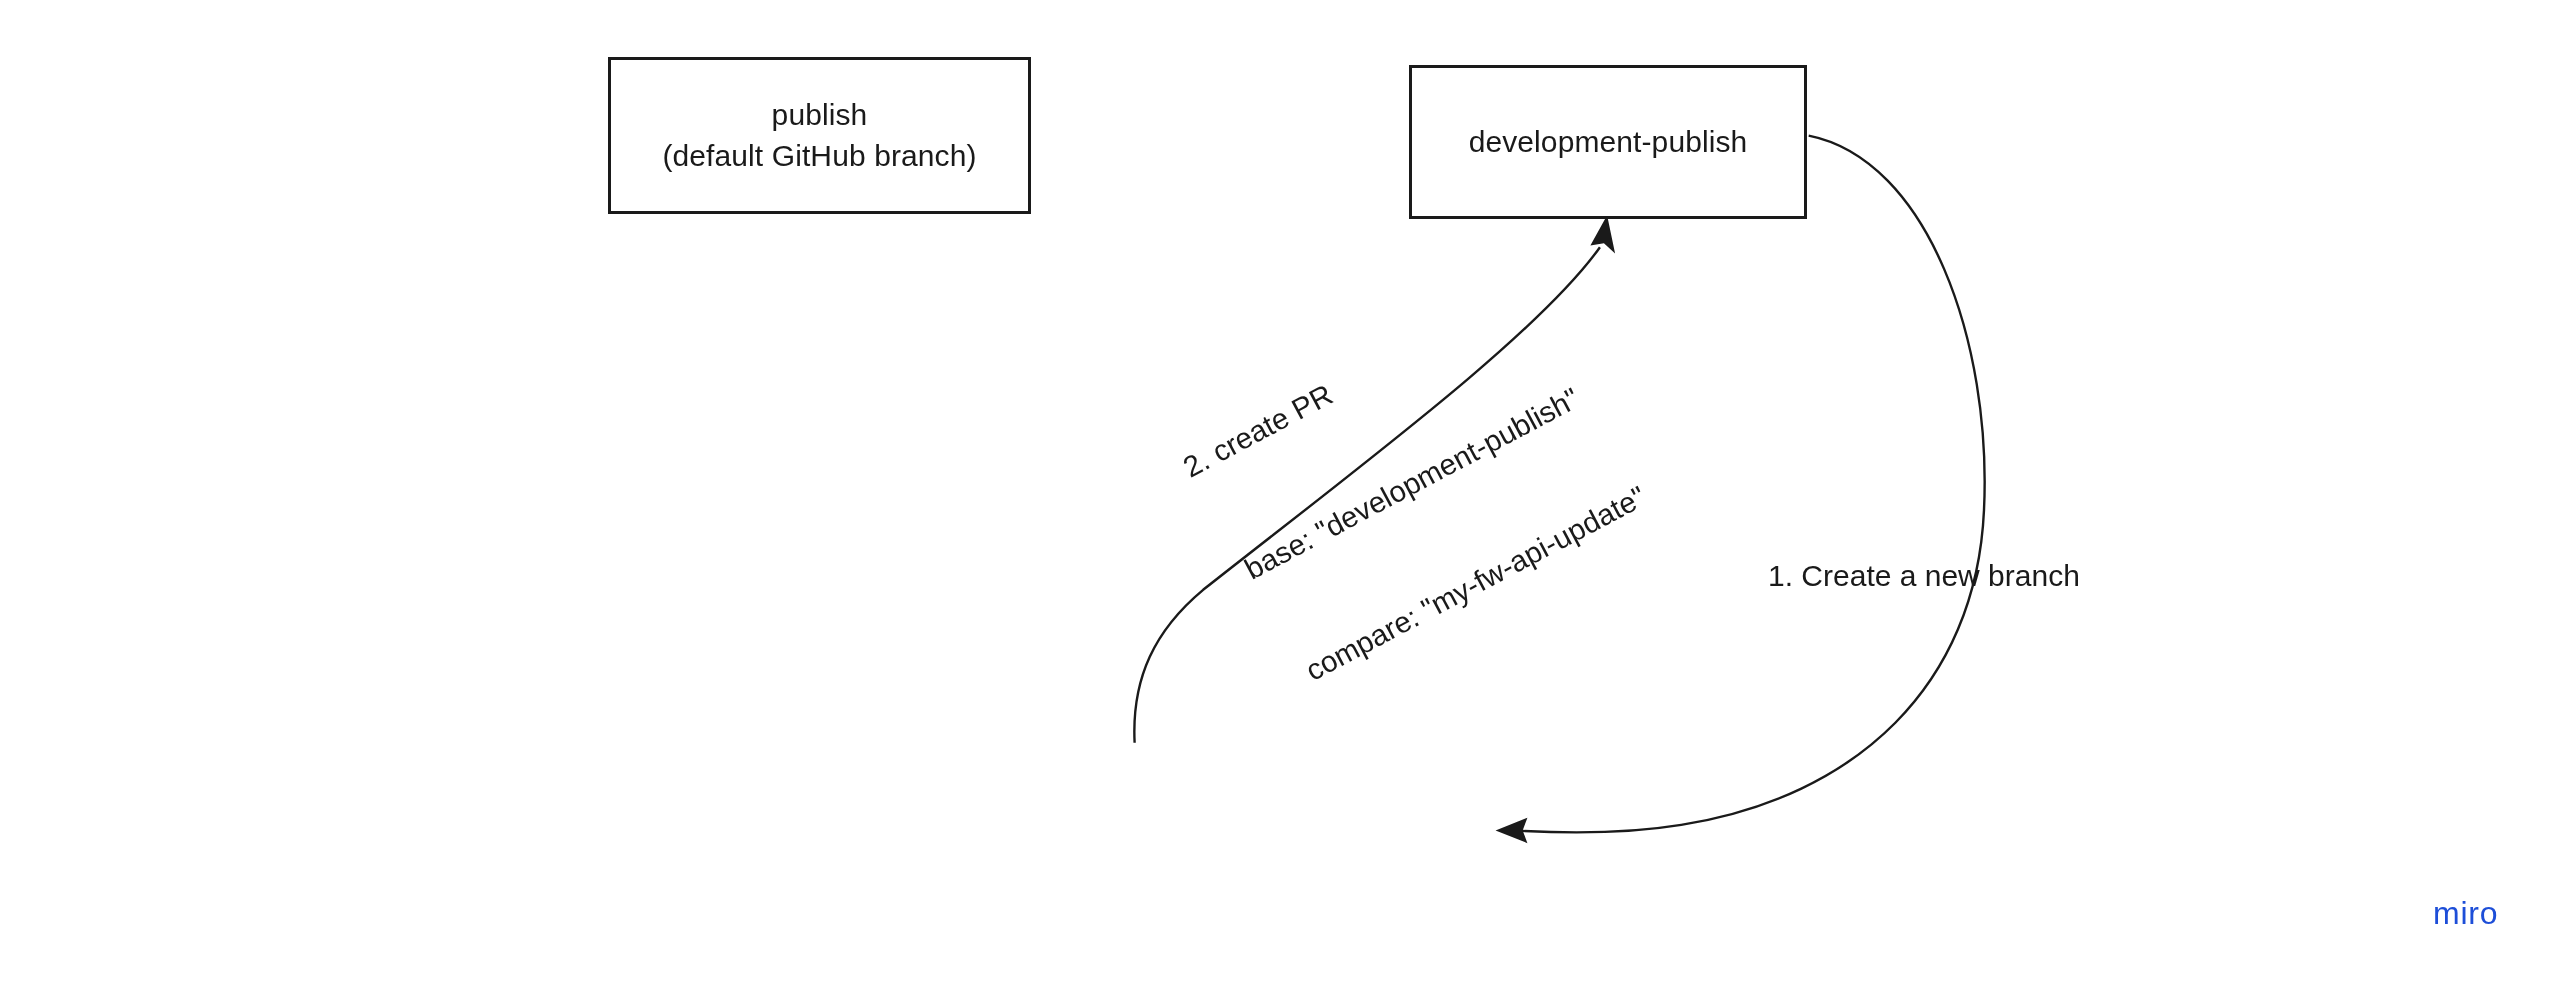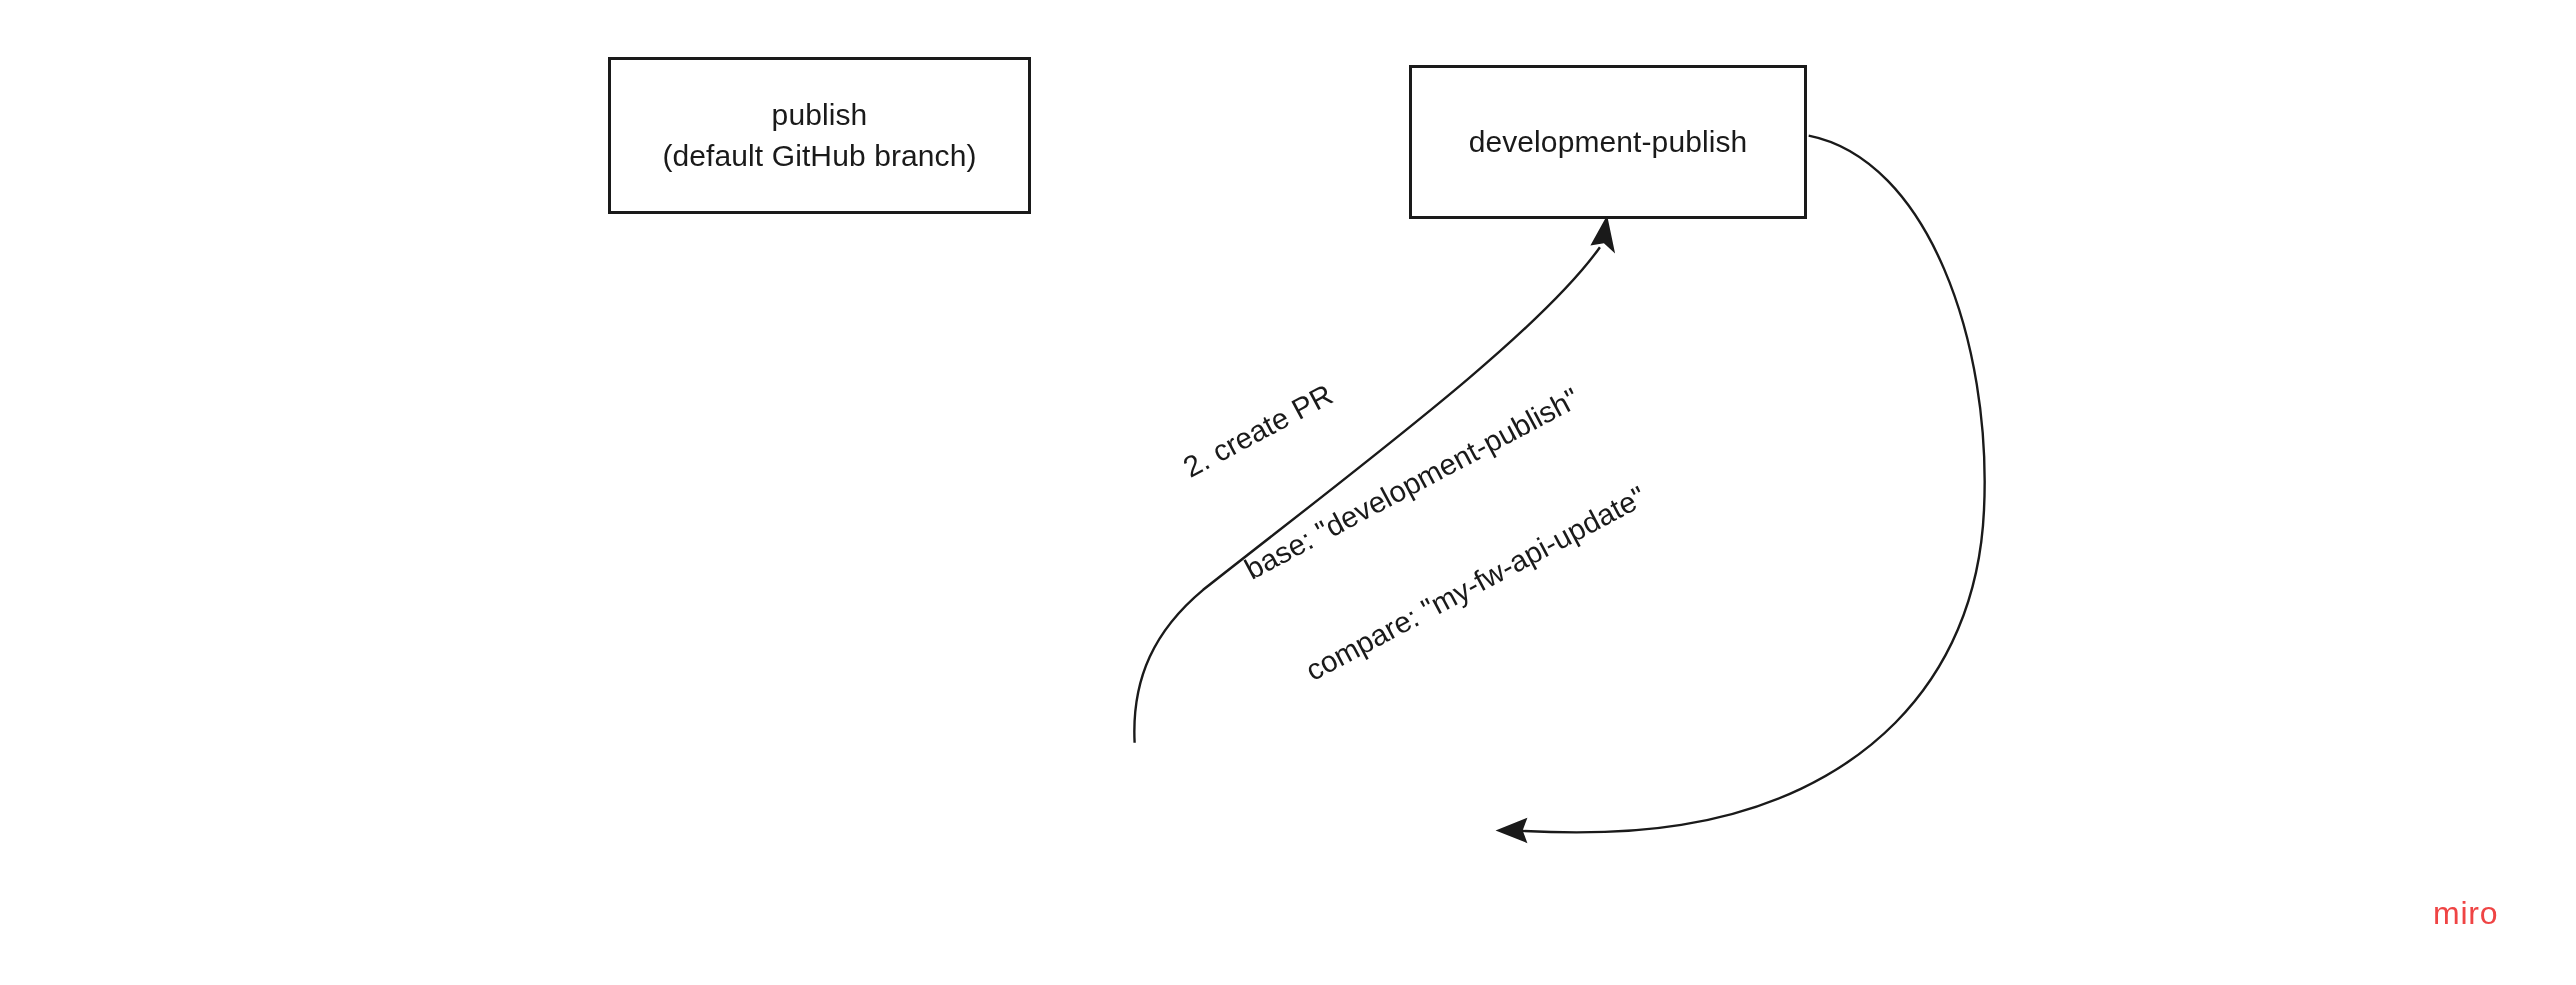--- a/index.html
+++ b/index.html
@@ -89,21 +89,21 @@
   }
   #edge-label-create-pr .pr-line {
     display: block;
   }
   #edge-label-create-pr .pr-line-2 { margin-left: 6.4px; }
   #edge-label-create-pr .pr-line-3 { margin-left: 12.7px; }
   #watermark {
     position: absolute;
     left: 2433px;
     top: 895px;
-    color: #ef4444;
+    color: #1d4ed8;
     font-size: 32px;
     letter-spacing: 0.8px;
     font-weight: 400;
   }
 </style>
 </head>
 <body>
 
 <div id="canvas">
 
@@ -123,20 +123,21 @@
   <div class="node" id="node-publish">
     <span class="node-label">publish
 (default GitHub branch)</span>
   </div>
 
   <div class="node" id="node-development-publish">
     <span class="node-label">development-publish</span>
   </div>
 
 
+  <div class="edge-label" id="edge-label-create-branch">1. Create a new branch</div>
 
   <div class="edge-label" id="edge-label-create-pr">
     <span class="pr-line pr-line-1">2. create PR</span>
     <span class="pr-line pr-line-2">base: "development-publish"</span>
     <span class="pr-line pr-line-3">compare: "my-fw-api-update"</span>
   </div>
 
   <div id="watermark">miro</div>
 
 </div>

